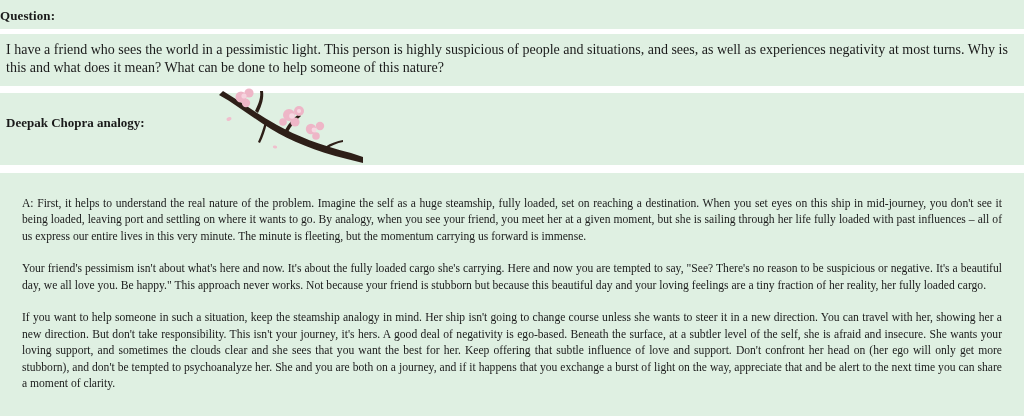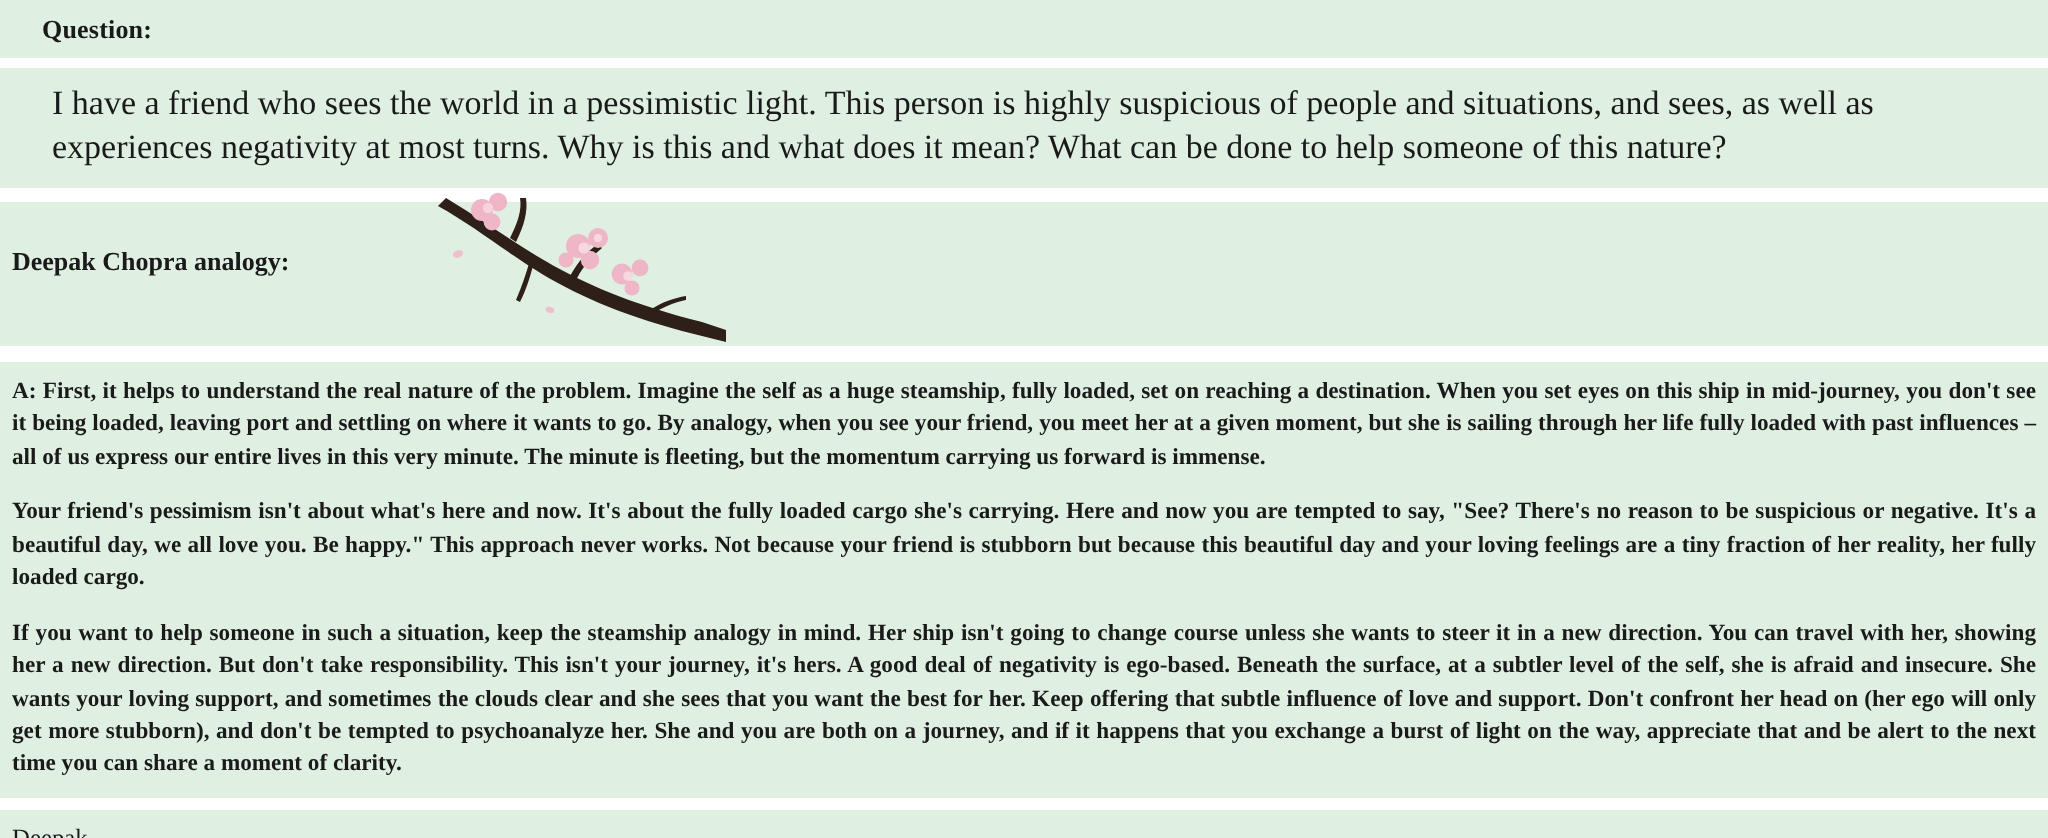--- a/index.html
+++ b/index.html
@@ -24,39 +24,38 @@
   
   .band {
     background: #dff0e2;
     box-sizing: border-box;
   }
   .band-plain {
     background: #ffffff;
   }
 
   .question-label-band {
-    padding: 6px 6px 5px 21px;
+    padding: 6px 6px 5px 0;
   }
   .question-label {
     font-weight: bold;
     font-size: 13px;
     letter-spacing: 0.1px;
   }
 
   .gap-white-1 {
     height: 5px;
   }
 
   .question-text-band {
     padding: 7px 6px 8px 6px;
   }
   .question-text {
-    font-size: 17px;
+    font-size: 14px;
     line-height: 1.32;
-    margin-left: 20px;
   }
 
   .gap-white-2 {
     height: 7px;
   }
 
   .replies-band {
     position: relative;
     height: 72px;
     padding: 0;
@@ -83,22 +82,21 @@
     height: 8px;
   }
 
   .answer-band {
     padding: 7px 6px 8px 6px;
   }
   .para {
     font-size: 11.6px;
     line-height: 1.42;
     text-align: justify;
-    margin: 0;
-    font-weight: bold;
+    margin: 16px;
   }
   .para + .para {
     margin-top: 11px;
   }
 
   .gap-white-4 {
     height: 6px;
   }
 
   .sign-band {

